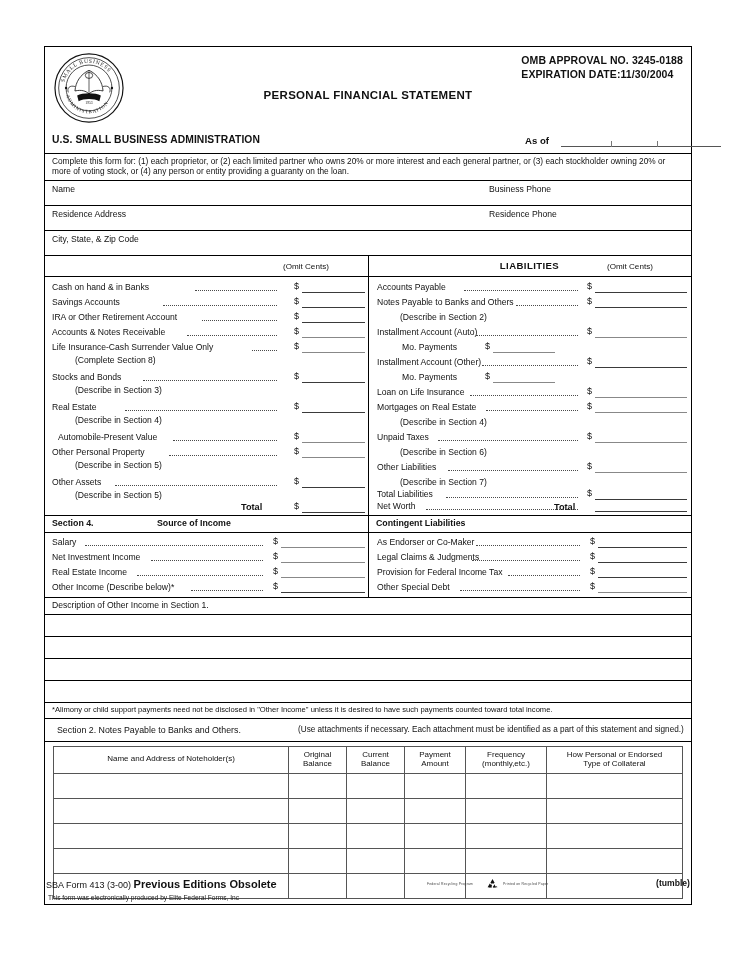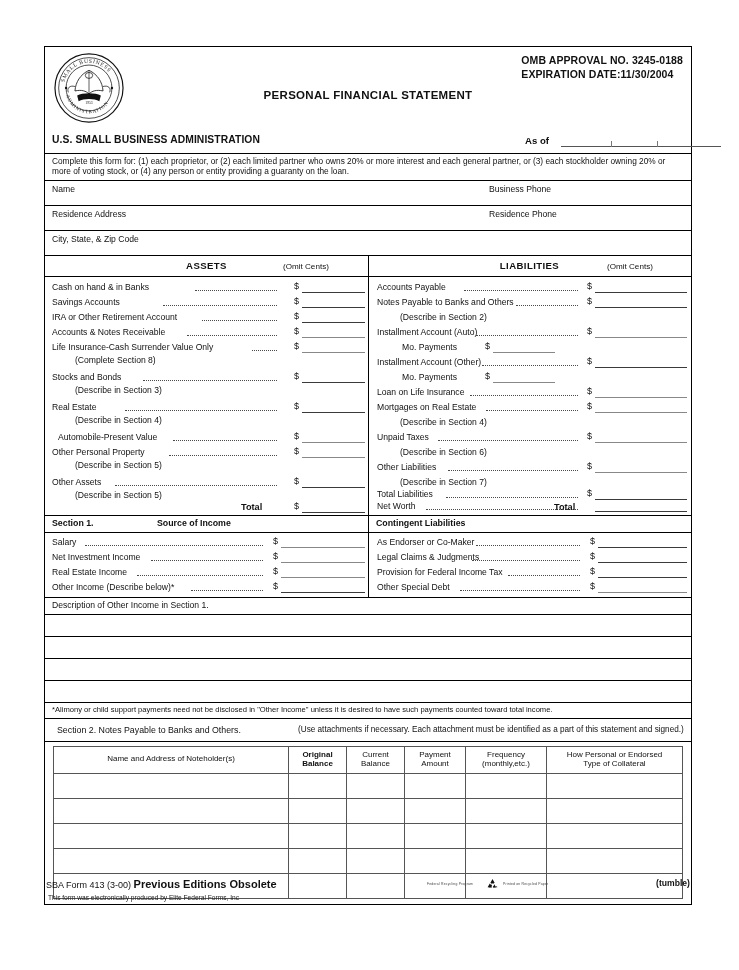--- a/index.html
+++ b/index.html
@@ -67,21 +67,21 @@
   .s2 .t1{position:absolute;left:12px;top:6px;font-size:8.8px;}
   .s2 .t2{position:absolute;left:253px;top:6px;font-size:8.2px;}
 
   
   .tblwrap{position:relative;padding:4px 8px 5px 8px;}
   table.notes{border-collapse:collapse;width:100%;table-layout:fixed;}
   table.notes th,table.notes td{border:1px solid #555;padding:0;}
   table.notes th{font-size:8px;font-weight:normal;line-height:1.1;text-align:center;height:26px;vertical-align:middle;}
   table.notes td{height:24px;}
   table.notes .c1{width:234px;}
-  table.notes .c2{width:57px;font-weight:bold;}
+  table.notes .c2{width:57px;}
   table.notes .c3{width:57px;}
   table.notes .c4{width:60px;}
   table.notes .c5{width:80px;}
 
   
   .foot{position:absolute;left:44px;top:878px;width:648px;}
   .f1{position:relative;height:14px;}
   .f1 .a{position:absolute;left:2px;top:0;font-size:9px;}
   .f1 .a b{font-size:11px;}
   .f1 .t{position:absolute;right:2px;top:0;font-size:8.6px;font-weight:bold;}
@@ -145,21 +145,20 @@
     <div class="idrow">
       <div class="l">Residence Address</div>
       <div class="r">Residence Phone</div>
     </div>
     <div class="idrow">
       <div class="l">City, State, &amp; Zip Code</div>
     </div>
 
     <div class="alhead">
       <div class="vsep"></div>
-      <div class="ah">ASSETS</div>
       <div class="lh">LIABILITIES</div>
       <div class="oc1">(Omit Cents)</div>
       <div class="oc2">(Omit Cents)</div>
     </div>
 
     <div class="albody">
       <div class="vsep"></div>
 
       <div class="col left">
         <div class="ln" style="left:7px;top:5px">Cash on hand &amp; in Banks</div>
@@ -282,21 +281,21 @@
         <div class="lead" style="left:58px;top:231px;width:152px"></div>
 
         <div class="amt" style="left:227px;top:233px;width:92px"></div>
 
         <div class="tot" style="left:186px;top:225px">Total</div>
       </div>
     </div>
 
     <div class="s1head">
       <div class="vsep"></div>
-      <div class="a">Section 1.</div>
+      <div class="a">Section 4.</div>
       <div class="b">Source of Income</div>
       <div class="c">Contingent Liabilities</div>
     </div>
 
     <div class="s1body">
       <div class="vsep"></div>
 
       <div class="col left">
         <div class="ln" style="left:7px;top:4px">Salary</div>
         <div class="lead" style="left:40px;top:11px;width:178px"></div>

